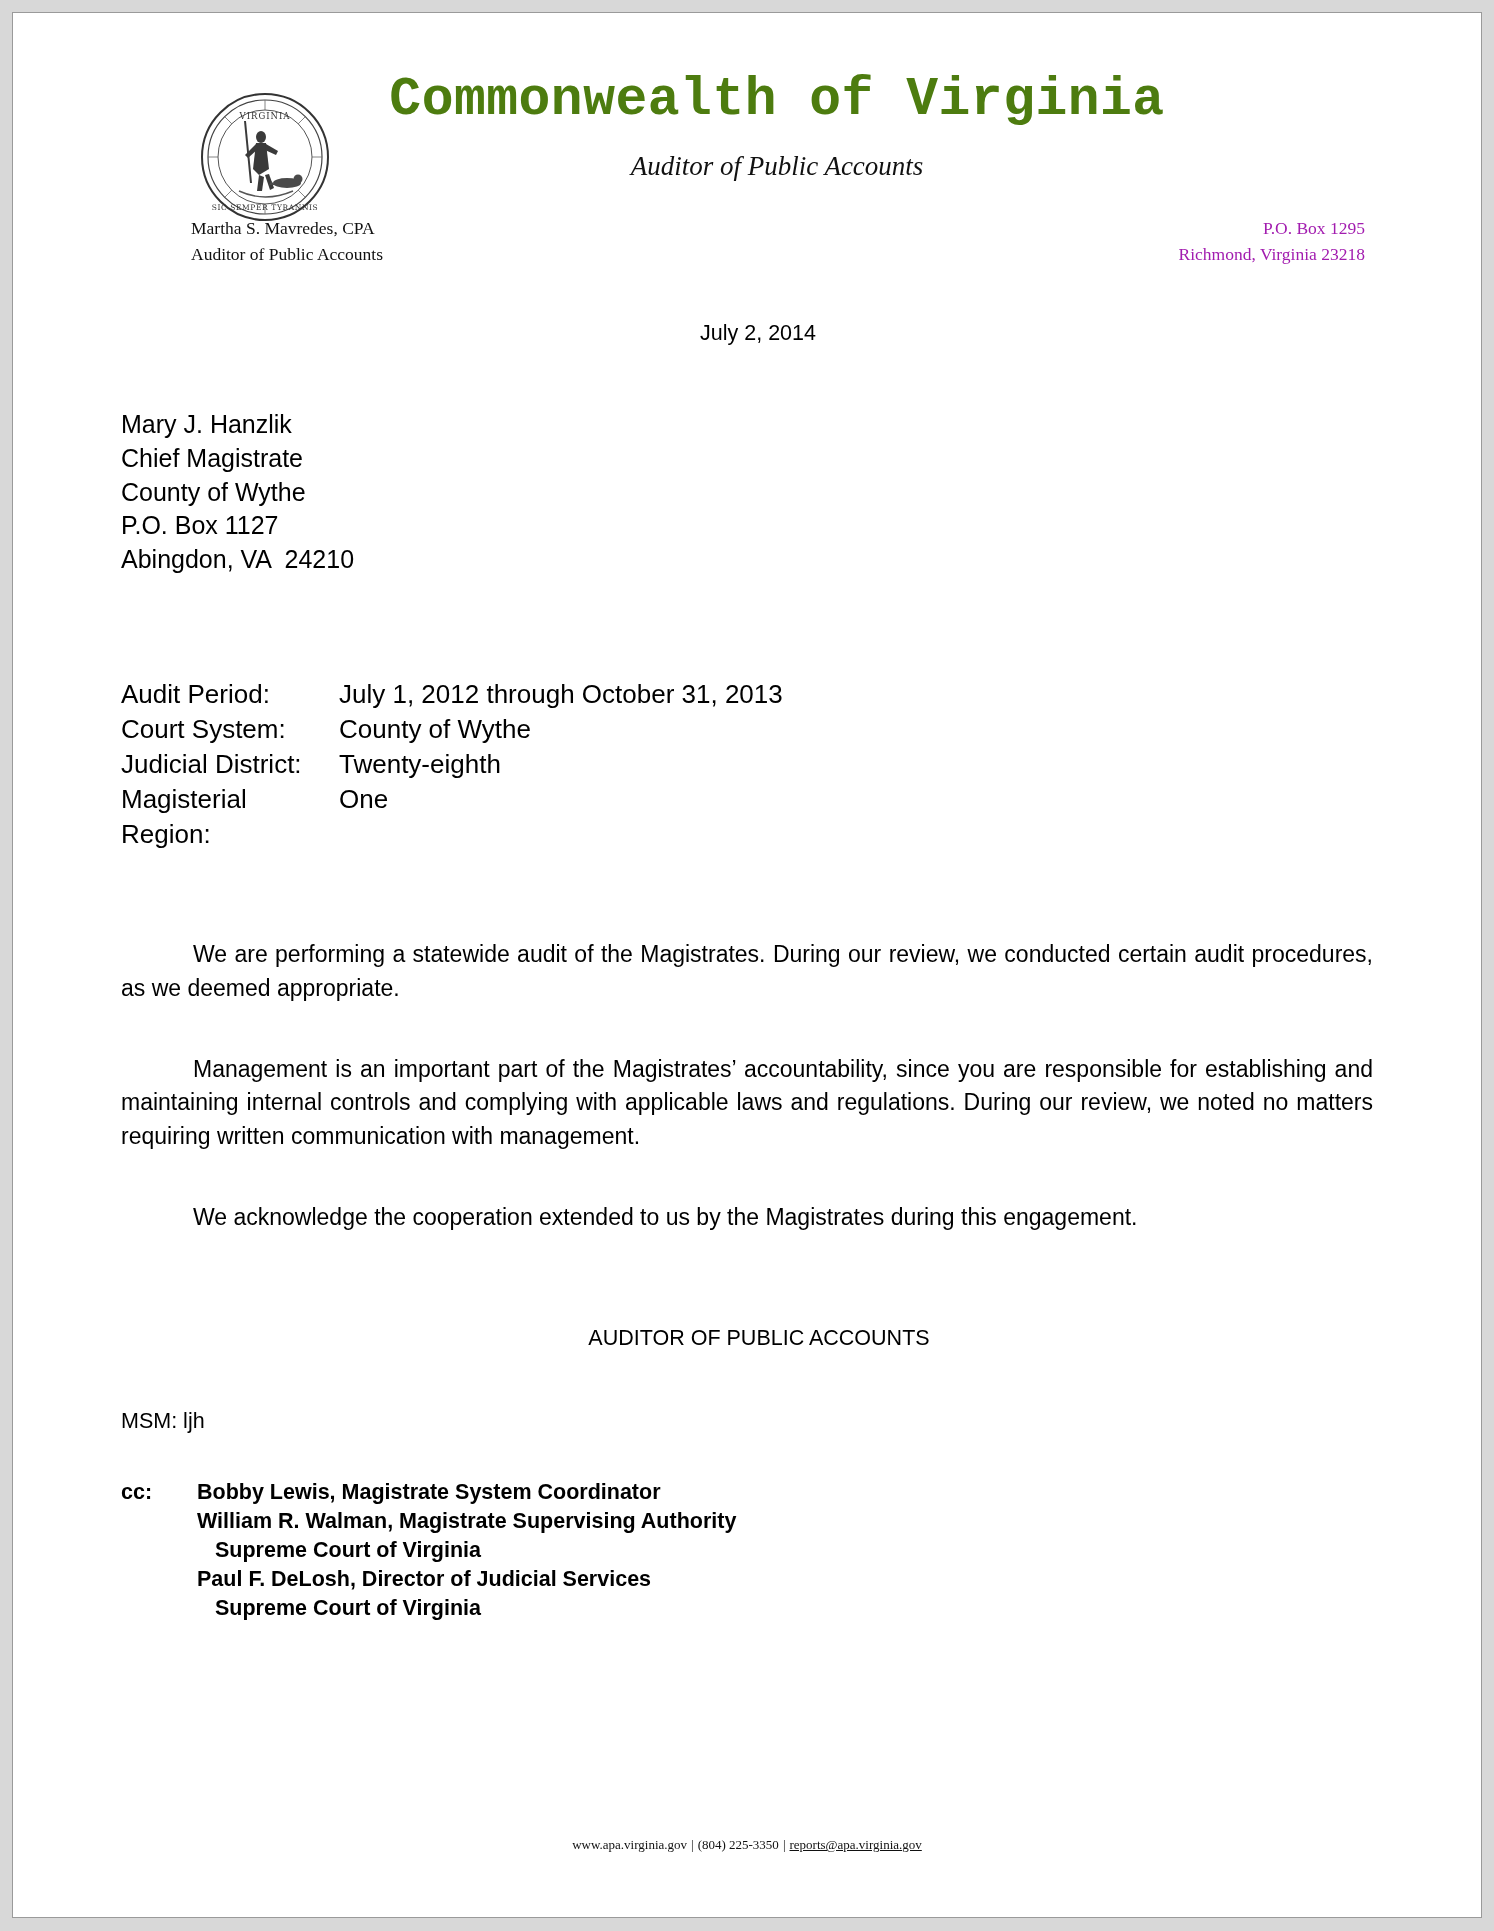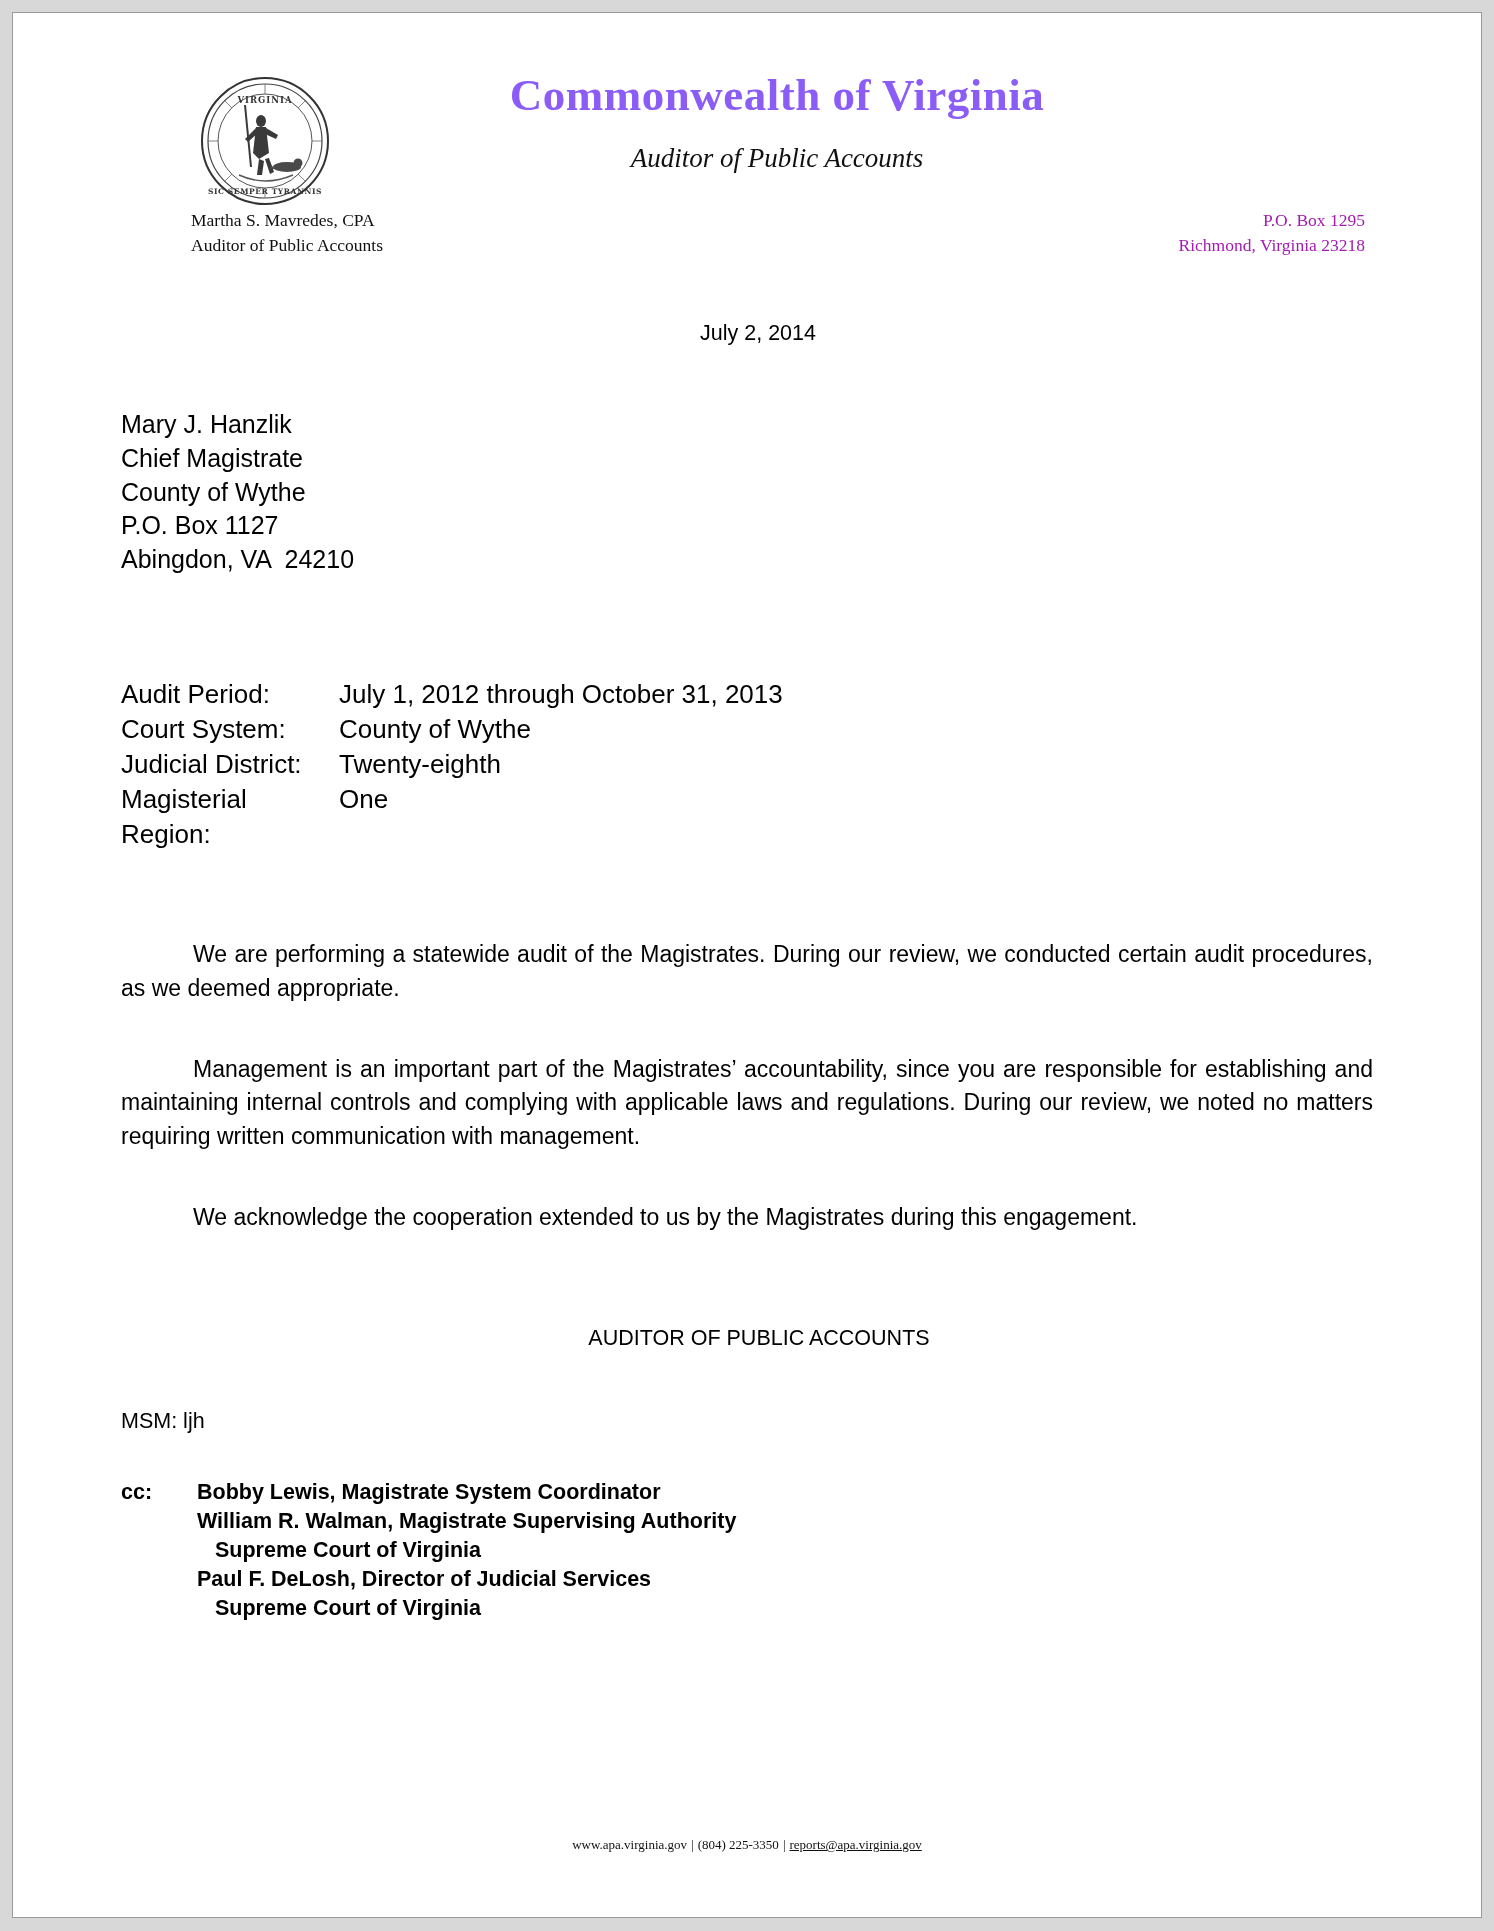--- a/index.html
+++ b/index.html
@@ -30,35 +30,34 @@
   
   .letterhead {
     position: relative;
     padding-top: 58px;
     height: 230px;
     box-sizing: border-box;
   }
   .seal {
     position: absolute;
     left: 78px;
-    top: 62px;
+    top: 78px;
     width: 132px;
     height: 132px;
+  }
+  .lh-titles {
+    text-align: center;
+    padding-left: 60px;
+  }
+  .lh-title {
+    font-family: Liberation Mono, monospace;
     font-weight: bold;
-  }
-  .lh-titles {
-    text-align: center;
-    padding-left: 60px;
-  }
-  .lh-title {
-    font-family: Liberation Serif, serif;
-    font-weight: bold;
-    font-size: 45px;
+    font-size: 53px;
     letter-spacing: 0.5px;
-    color: #8b5cf6;
+    color: #4d7c0f;
     line-height: 1.1;
   }
   .lh-sub {
     font-family: "Liberation Serif", serif;
     font-style: italic;
     font-size: 27px;
     color: #111;
     margin-top: 22px;
   }
   .lh-bottom {

